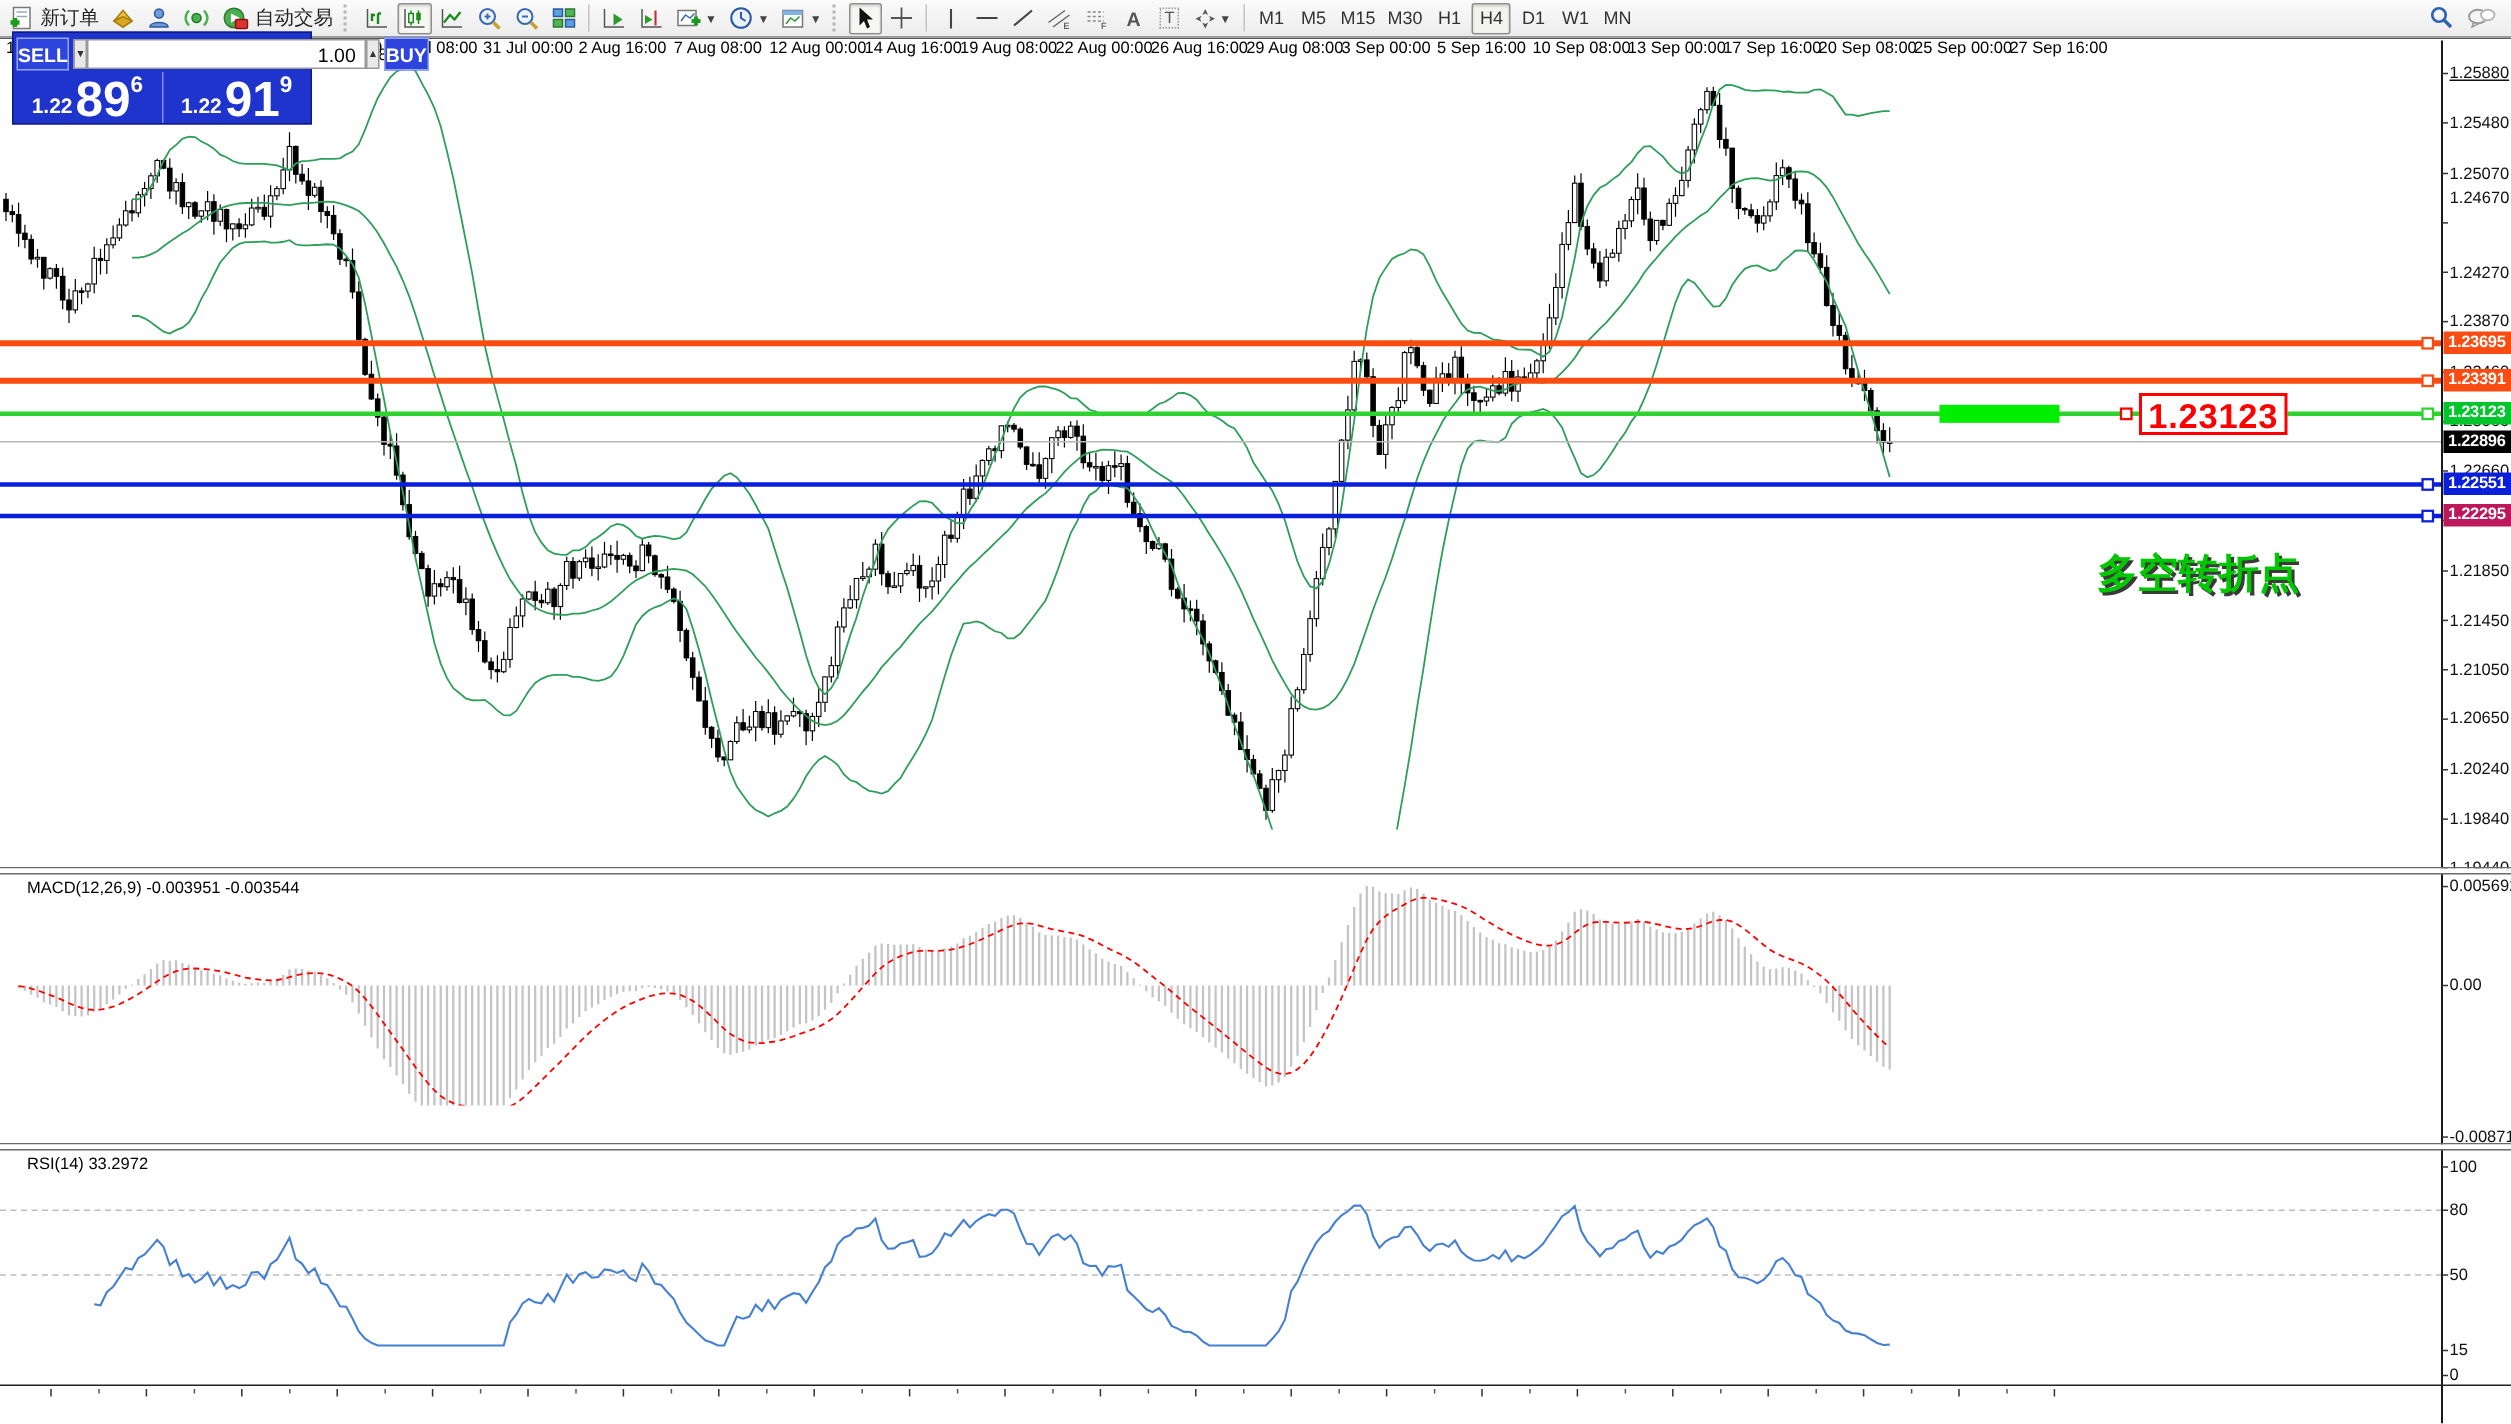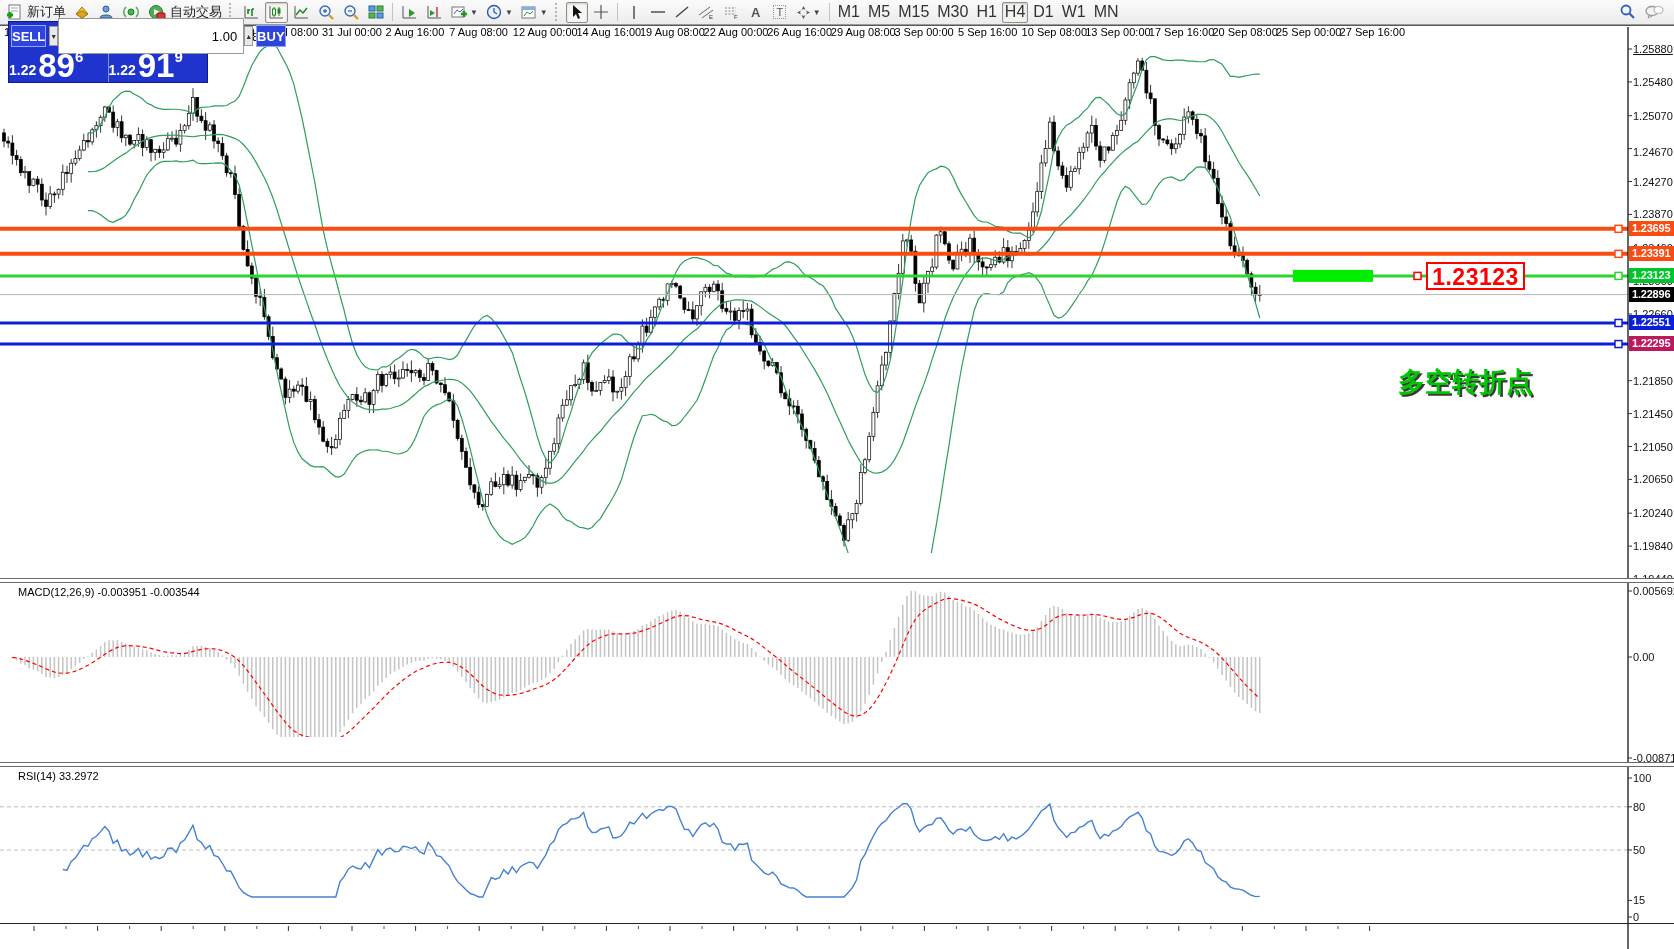--- a/index.html
+++ b/index.html
@@ -10,44 +10,44 @@
            background:linear-gradient(#fbfbfb,#ececec);border-bottom:1px solid #9a9a9a;
            display:flex;align-items:center;box-sizing:border-box;padding-left:2px;}
   .tbtn{height:21px;min-width:22px;display:flex;align-items:center;justify-content:center;
         border:1px solid transparent;border-radius:2px;margin:0 1px;box-sizing:border-box;
         font-size:12px;color:#222;white-space:nowrap;padding:0 2px;cursor:default;}
   .tbtn.pressed{background:#f6f6f2;border:1px solid #8f8f8f;box-shadow:inset 0 1px 2px rgba(0,0,0,.18);}
   .tbtn .lbl{margin-left:4px;font-size:13px;}
   .grip{width:5px;height:18px;margin:0 3px;border-left:2px dotted #b5b5b5;}
   .vdiv{width:1px;height:18px;background:#c3c3c3;margin:0 4px;}
   .caret{font-size:8px;color:#444;margin-left:2px;}
-  .tf{font-size:16px;color:#333;min-width:26px;}
+  .tf{font-size:12px;color:#333;min-width:26px;}
   .tf.pressed{background:#f4f4ee;border:1px solid #8f8f8f;}
   #tb-right{margin-left:auto;display:flex;align-items:center;margin-right:6px;}
   
   #chart-frame{position:absolute;left:0;top:25px;width:1674px;height:924px;background:#fff;border-top:1px solid #5a5a5a;box-sizing:border-box;}
   #chart-svg{position:absolute;left:0;top:0;}
   .pane-label{position:absolute;font-size:11px;color:#000;z-index:5;margin-left:12px;}
   .axis-lbl{position:absolute;left:1633px;width:40px;font-size:11px;color:#111;height:12px;line-height:12px;z-index:4;}
   .tag{position:absolute;left:1629px;width:45px;height:15px;line-height:15px;font-size:11px;
        color:#fff;padding-left:3px;box-sizing:border-box;z-index:6;font-weight:bold;letter-spacing:-0.2px;}
   .time-lbl{position:absolute;font-size:11px;color:#000;top:905px;white-space:nowrap;z-index:4;}
   
   #trade-panel{position:absolute;left:8px;top:21px;width:200px;height:62px;background:#1f33cd;
                border:1px solid #0d1a84;box-sizing:border-box;z-index:10;color:#fff;}
   .tp-row1{display:flex;align-items:center;height:24px;margin:2px 2px 0 2px;}
   .tp-btn{background:#2d44dd;border:1px solid #93a4f2;color:#fff;font-size:13px;font-weight:bold;
           height:22px;display:flex;align-items:center;justify-content:center;box-sizing:border-box;}
   #sell-btn{width:52px;} #buy-btn{width:52px;}
   .spin{width:16px;height:20px;background:#e9e9e9;color:#333;border:1px solid #999;font-size:7px;
         display:flex;align-items:center;justify-content:center;box-sizing:border-box;}
-  #vol-box{flex:1;height:36px;background:#fff;border:1px solid #999;color:#000;font-size:13px;
+  #vol-box{flex:1;height:20px;background:#fff;border:1px solid #999;color:#000;font-size:13px;
            text-align:right;padding-right:6px;box-sizing:border-box;font-family:"Liberation Sans",sans-serif;}
   .tp-prices{display:flex;height:34px;}
-  .tp-half{flex:1;display:flex;align-items:flex-end;justify-content:flex-start;padding-bottom:1px;}
+  .tp-half{flex:1;display:flex;align-items:flex-end;justify-content:center;padding-bottom:1px;}
   .tp-half.sell{border-right:1px solid rgba(255,255,255,.45);}
   .pp-small{font-size:14px;font-weight:bold;line-height:22px;}
   .pp-big{font-size:33px;font-weight:bold;line-height:30px;margin-left:2px;}
   .pp-sup{font-size:15px;font-weight:bold;line-height:15px;align-self:flex-start;margin-top:1px;}
   
   #price-callout{position:absolute;left:1426px;top:236px;width:99px;height:28px;border:2px solid #fe0000;
                  background:#fff;color:#fe0000;font-size:23px;font-weight:600;text-align:center;line-height:26px;
                  box-sizing:border-box;z-index:7;letter-spacing:0.5px;}
   #note-cn{position:absolute;left:1398px;top:338px;font-size:27px;font-weight:bold;color:#00c800;
            text-shadow:2px 2px 0 #3a3a3a;z-index:7;white-space:nowrap;}
@@ -1306,21 +1306,21 @@
         <div class="l1" style="background:#222;"></div>
       </div>
 
     <div id="price-callout">1.23123</div>
     <div id="note-cn">多空转折点</div>
 
     <div id="labels-layer">
         <div class="axis-lbl" style="left: 1633px; top: 17px; text-decoration: underline;">1.25880</div>
         <div class="axis-lbl" style="left: 1633px; top: 49.92px;">1.25480</div>
         <div class="axis-lbl" style="left: 1633px; top: 83.663px;">1.25070</div>
-        <div class="axis-lbl" style="left: 1633px; top: 120px; text-align: center;">1.24670</div>
+        <div class="axis-lbl" style="left: 1633px; top: 100px; text-align: center;">1.24670</div>
         <div class="axis-lbl" style="left: 1633px; top: 149.503px;">1.24270</div>
         <div class="axis-lbl" style="left: 1633px; top: 182.423px;">1.23870</div>
         <div class="axis-lbl" style="left: 1633px; top: 216.166px;">1.23460</div>
         <div class="axis-lbl" style="left: 1633px; top: 249.086px;">1.23060</div>
         <div class="axis-lbl" style="left: 1633px; top: 282.006px;">1.22660</div>
         <div class="axis-lbl" style="left: 1633px; top: 314.926px;">1.22260</div>
         <div class="axis-lbl" style="left: 1633px; top: 348.669px;">1.21850</div>
         <div class="axis-lbl" style="left: 1633px; top: 381.589px;">1.21450</div>
         <div class="axis-lbl" style="left: 1633px; top: 414.509px;">1.21050</div>
         <div class="axis-lbl" style="left: 1633px; top: 447.429px;">1.20650</div>

